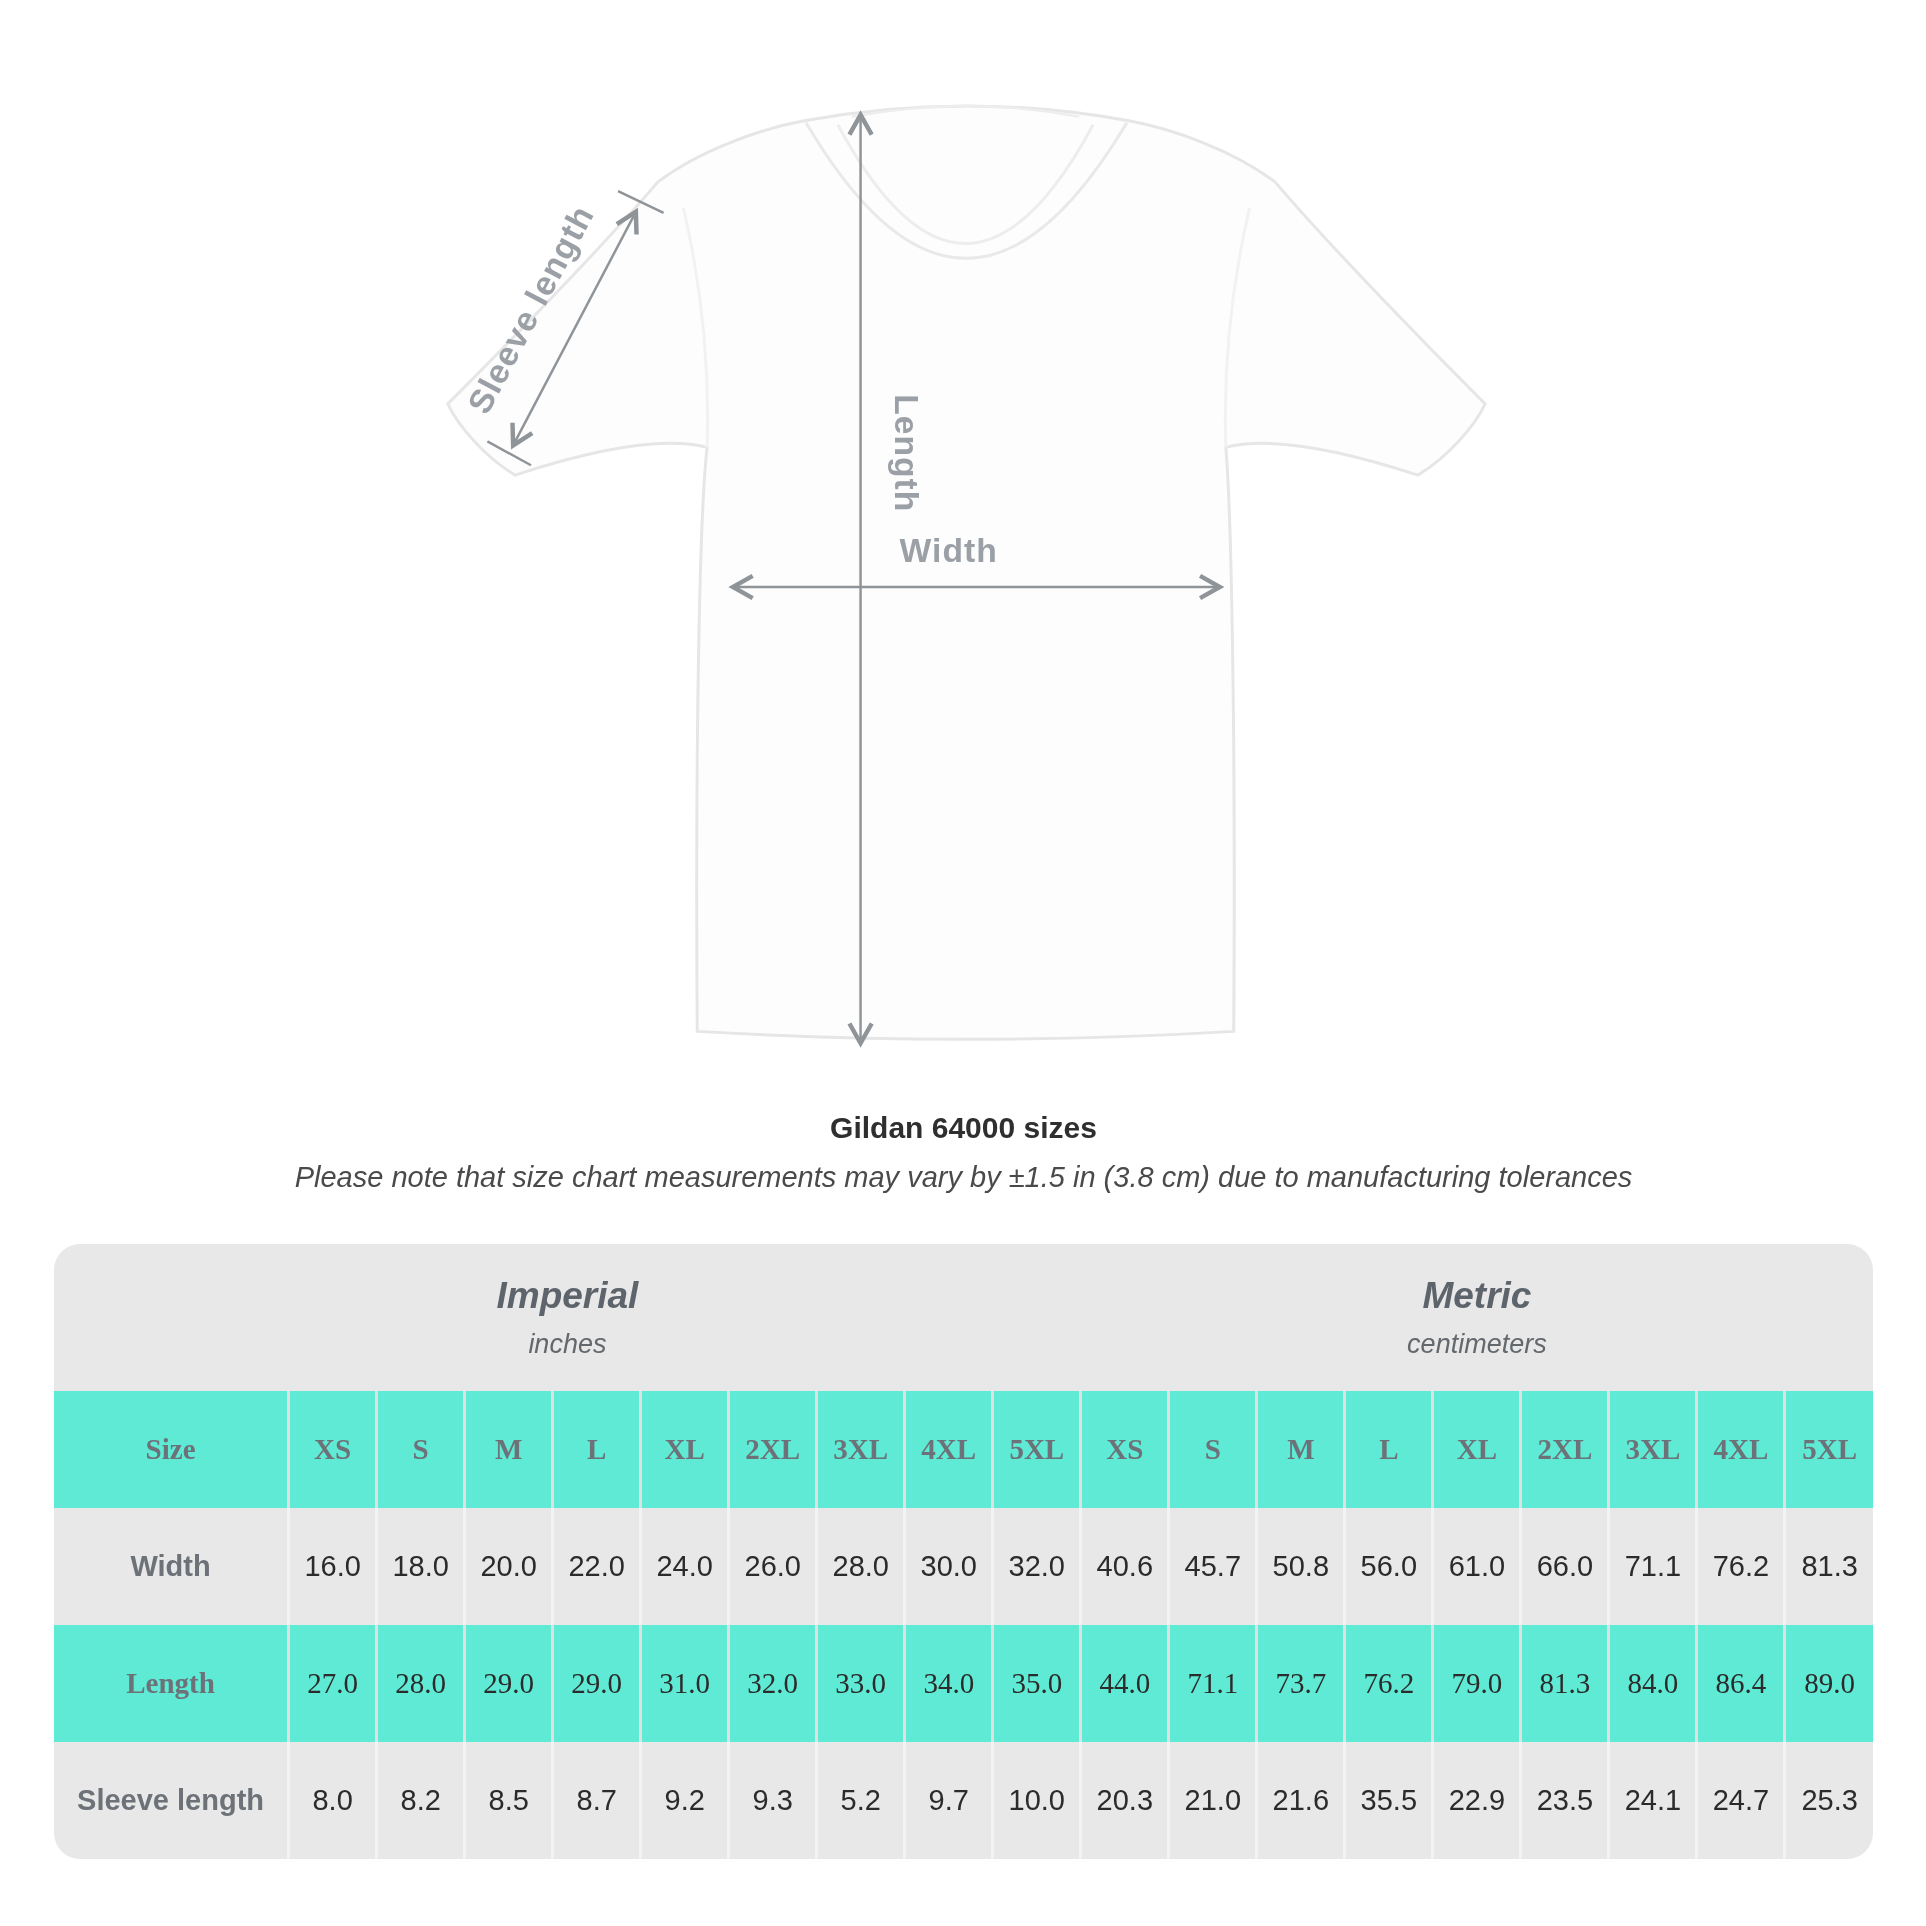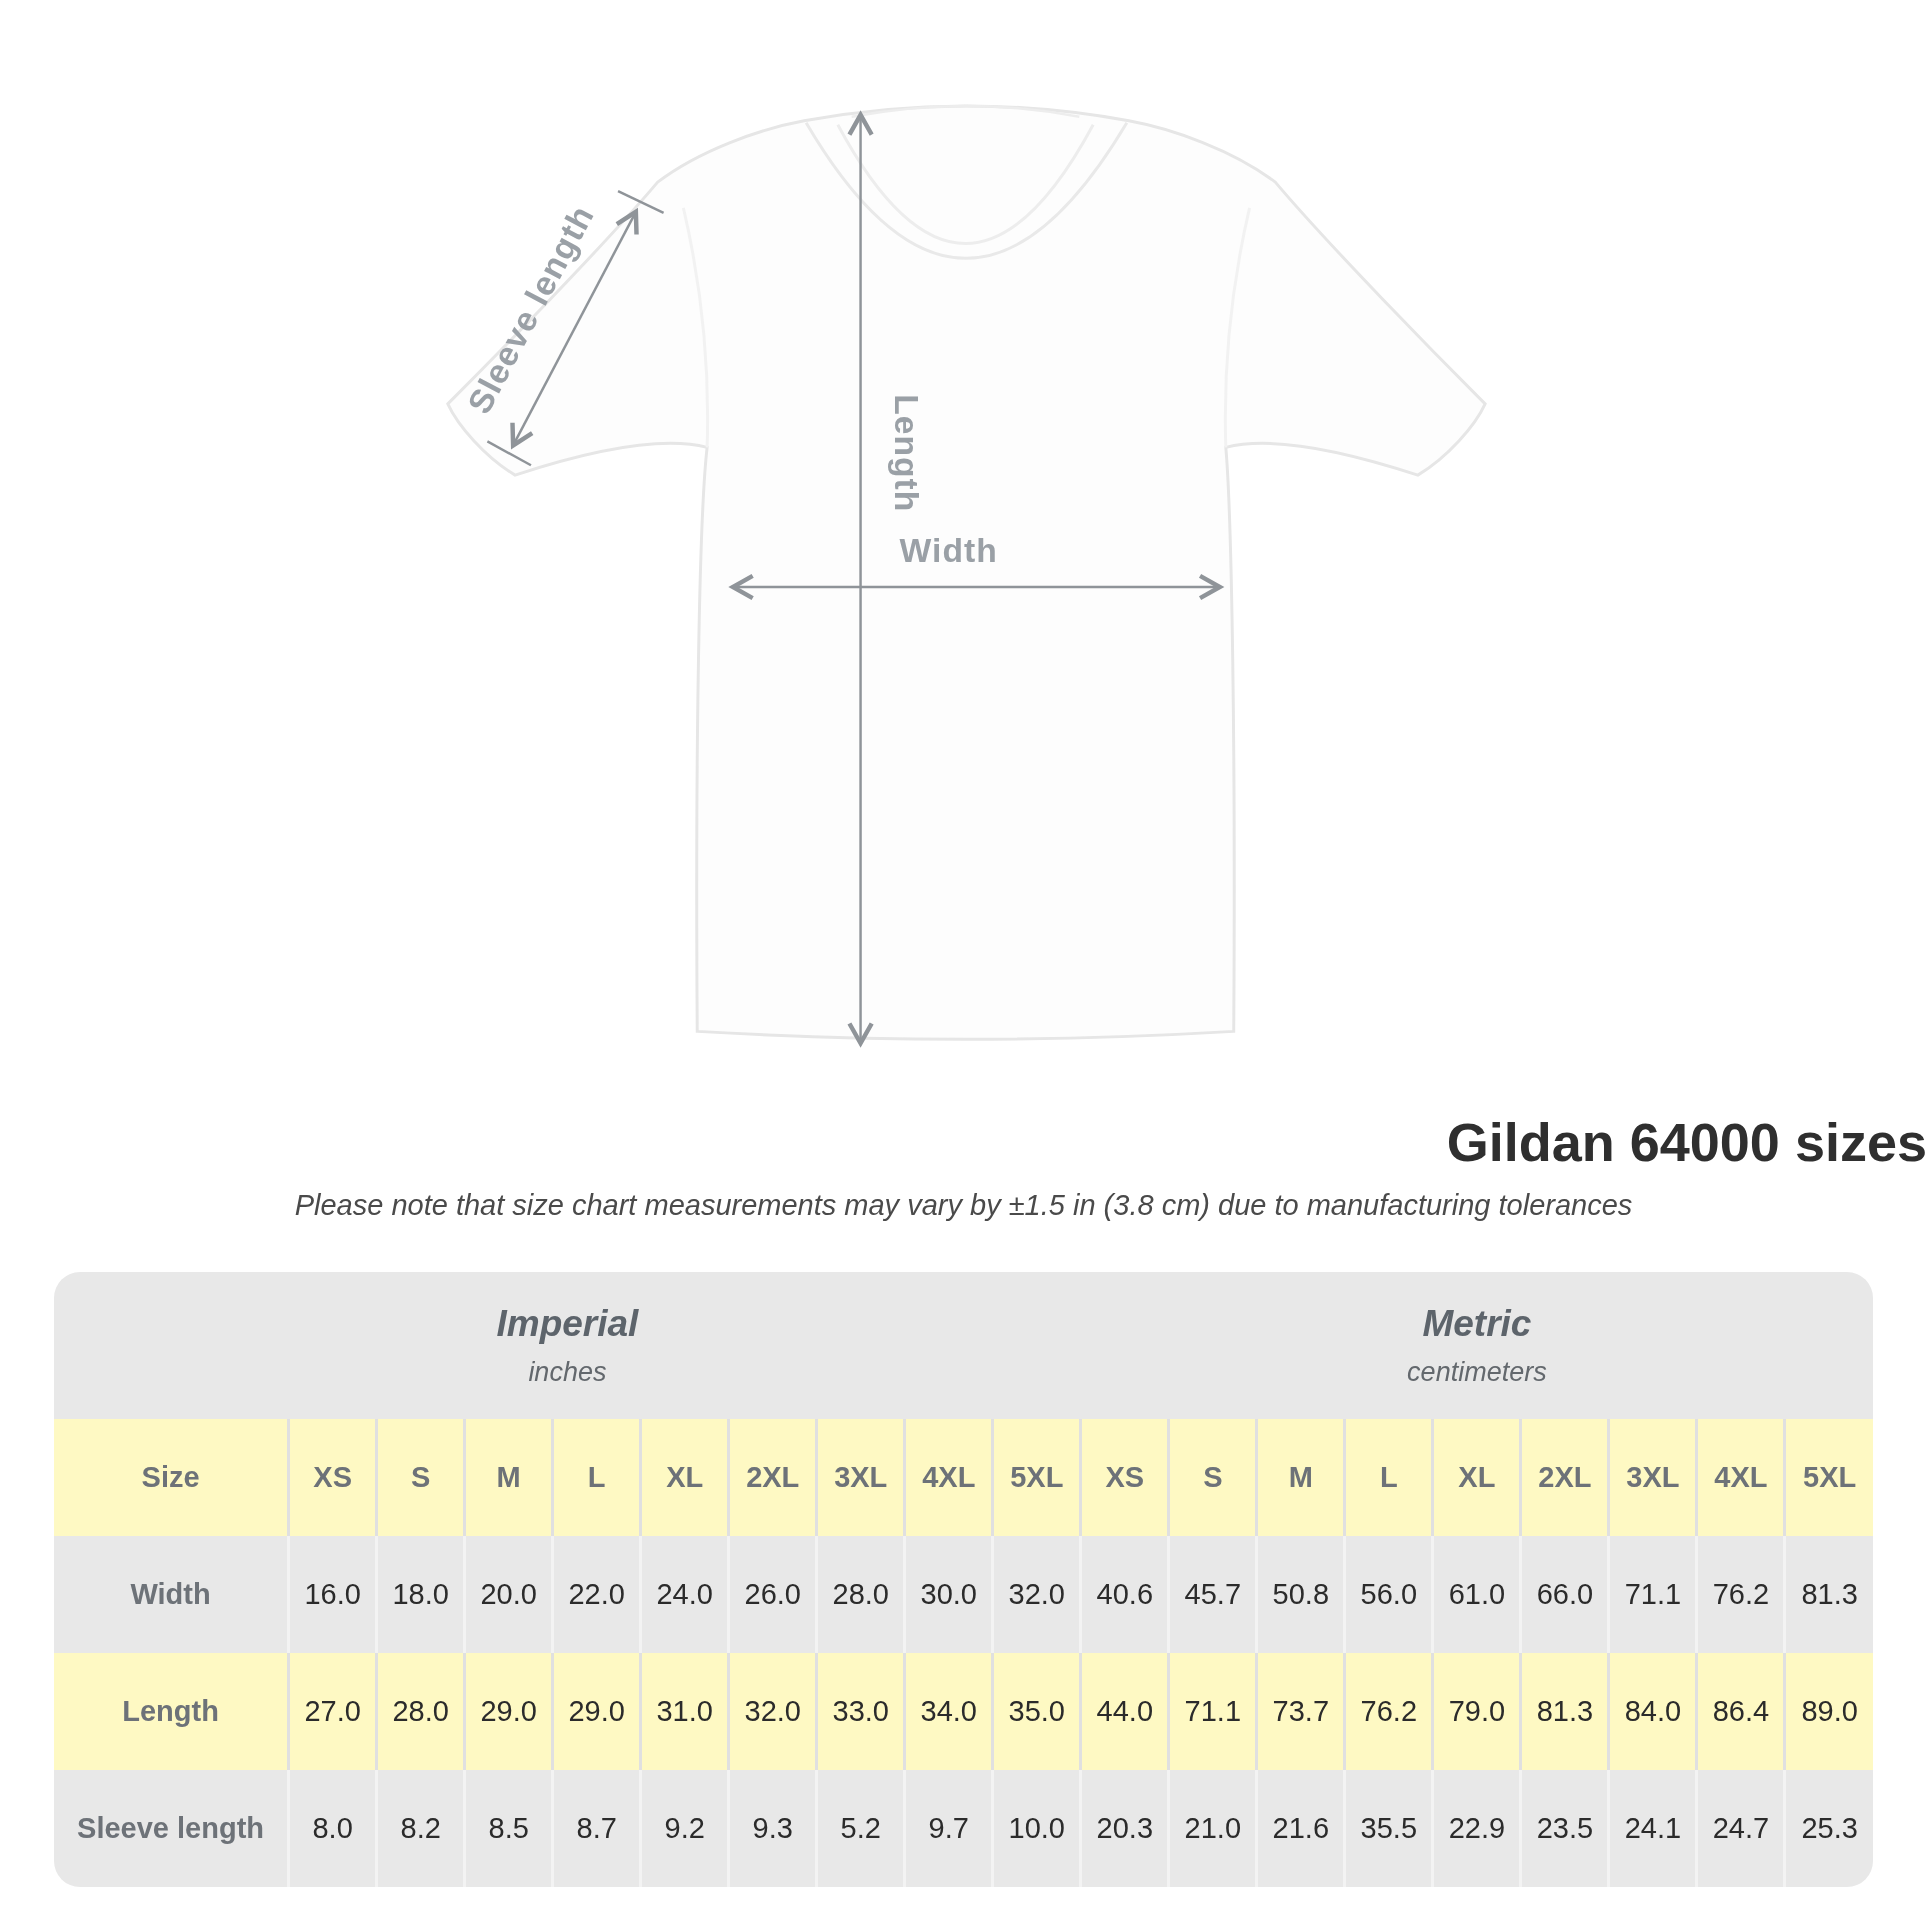--- a/index.html
+++ b/index.html
@@ -18,22 +18,22 @@
     fill:#9aa0a6;
     font-family:"Liberation Sans", sans-serif;
     font-size:34px;
     font-weight:bold;
     letter-spacing:1px;
   }
 
   
   .title {
     margin:42px 0 0;
-    text-align:right;
-    font-size:54px;
+    text-align:center;
+    font-size:30px;
     font-weight:bold;
     color:#2f2f2f;
   }
   .subtitle {
     margin:16px 0 0;
     text-align:center;
     font-size:29px;
     font-style:italic;
     color:#4a4a4a;
   }
@@ -54,21 +54,21 @@
   .sec-metric   { width:43.55%; }
   .sec .t { font-size:37px; font-weight:bold; font-style:italic; color:#5d646b; }
   .sec .u { font-size:27px; font-style:italic; color:#63686d; }
 
   table.sizes {
     border-collapse:collapse;
     table-layout:fixed;
     width:100%;
   }
   table.sizes tr { height:117px; }
-  .row-white { background:#fef9c3; }
+  .row-white { background:#5eead4;font-family:Liberation Serif, serif; }
   .row-gray  { background:#e8e8e8; }
   table.sizes th, table.sizes td {
     text-align:center; vertical-align:middle; padding:0;
   }
   .row-white th:not(:first-child), .row-white td:not(:first-child) { border-left:3px solid #e0e0e0; }
   .row-gray  th:not(:first-child), .row-gray  td:not(:first-child) { border-left:3px solid #f3f3f3; }
   .hdr { color:#6d7278; font-weight:bold; font-size:29px; }
   .val { color:#2b2b2b; font-weight:normal; font-size:29px; }
   col.c-label { width:12.9%; }
   col.c-size  { width:4.8389%; }

